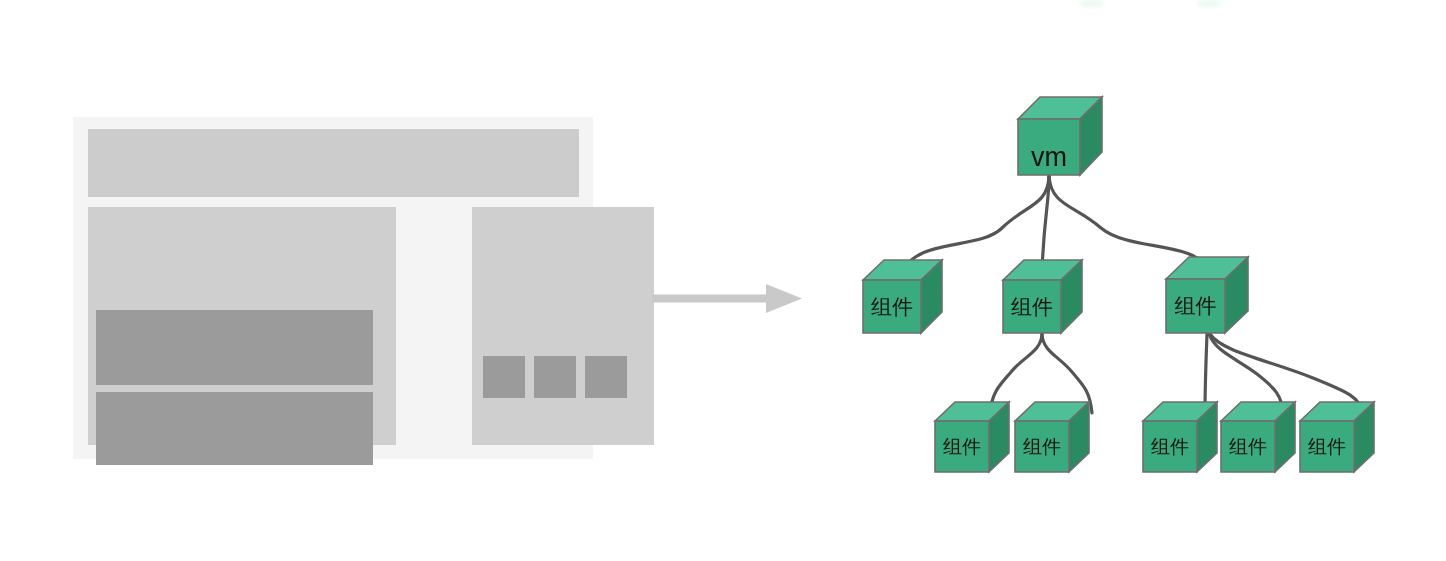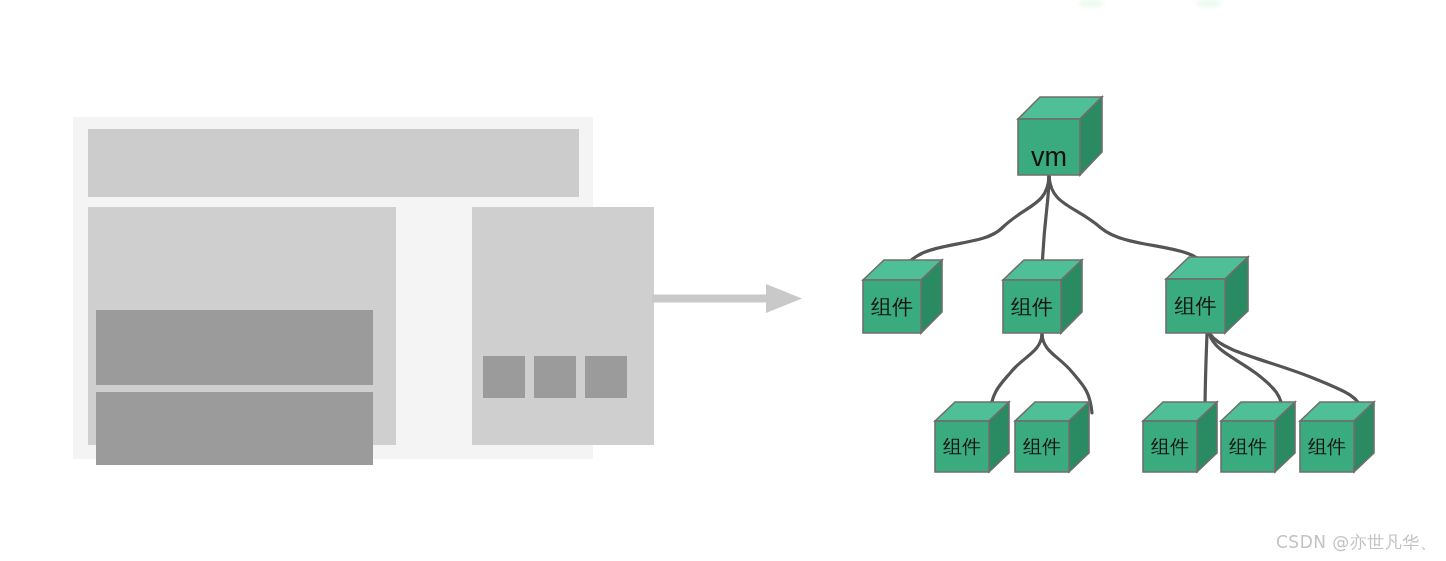--- a/index.html
+++ b/index.html
@@ -190,15 +190,14 @@
       <svg width="80" height="78" viewBox="0 0 80 78">
         <polygon points="3,21 23,2 77,2 57,21" fill="#4fbf98" stroke="#6f6f6f" stroke-width="1.6"></polygon>
         <polygon points="57,21 77,2 77,53 57,72" fill="#2a8a61" stroke="#6f6f6f" stroke-width="1.6"></polygon>
         <polygon points="3,21 57,21 57,72 3,72" fill="#3aab7e" stroke="#6f6f6f" stroke-width="1.6"></polygon>
       </svg>
       <span class="lbl lbl-cn" style="width:54px;height:51px;left:3px;top:21px;font-size:19px;">组件</span>
     </div>
 
   </div>
 
-  <div class="watermark">CSDN @亦世凡华、</div>
 
 </div>
 
 </body></html>

